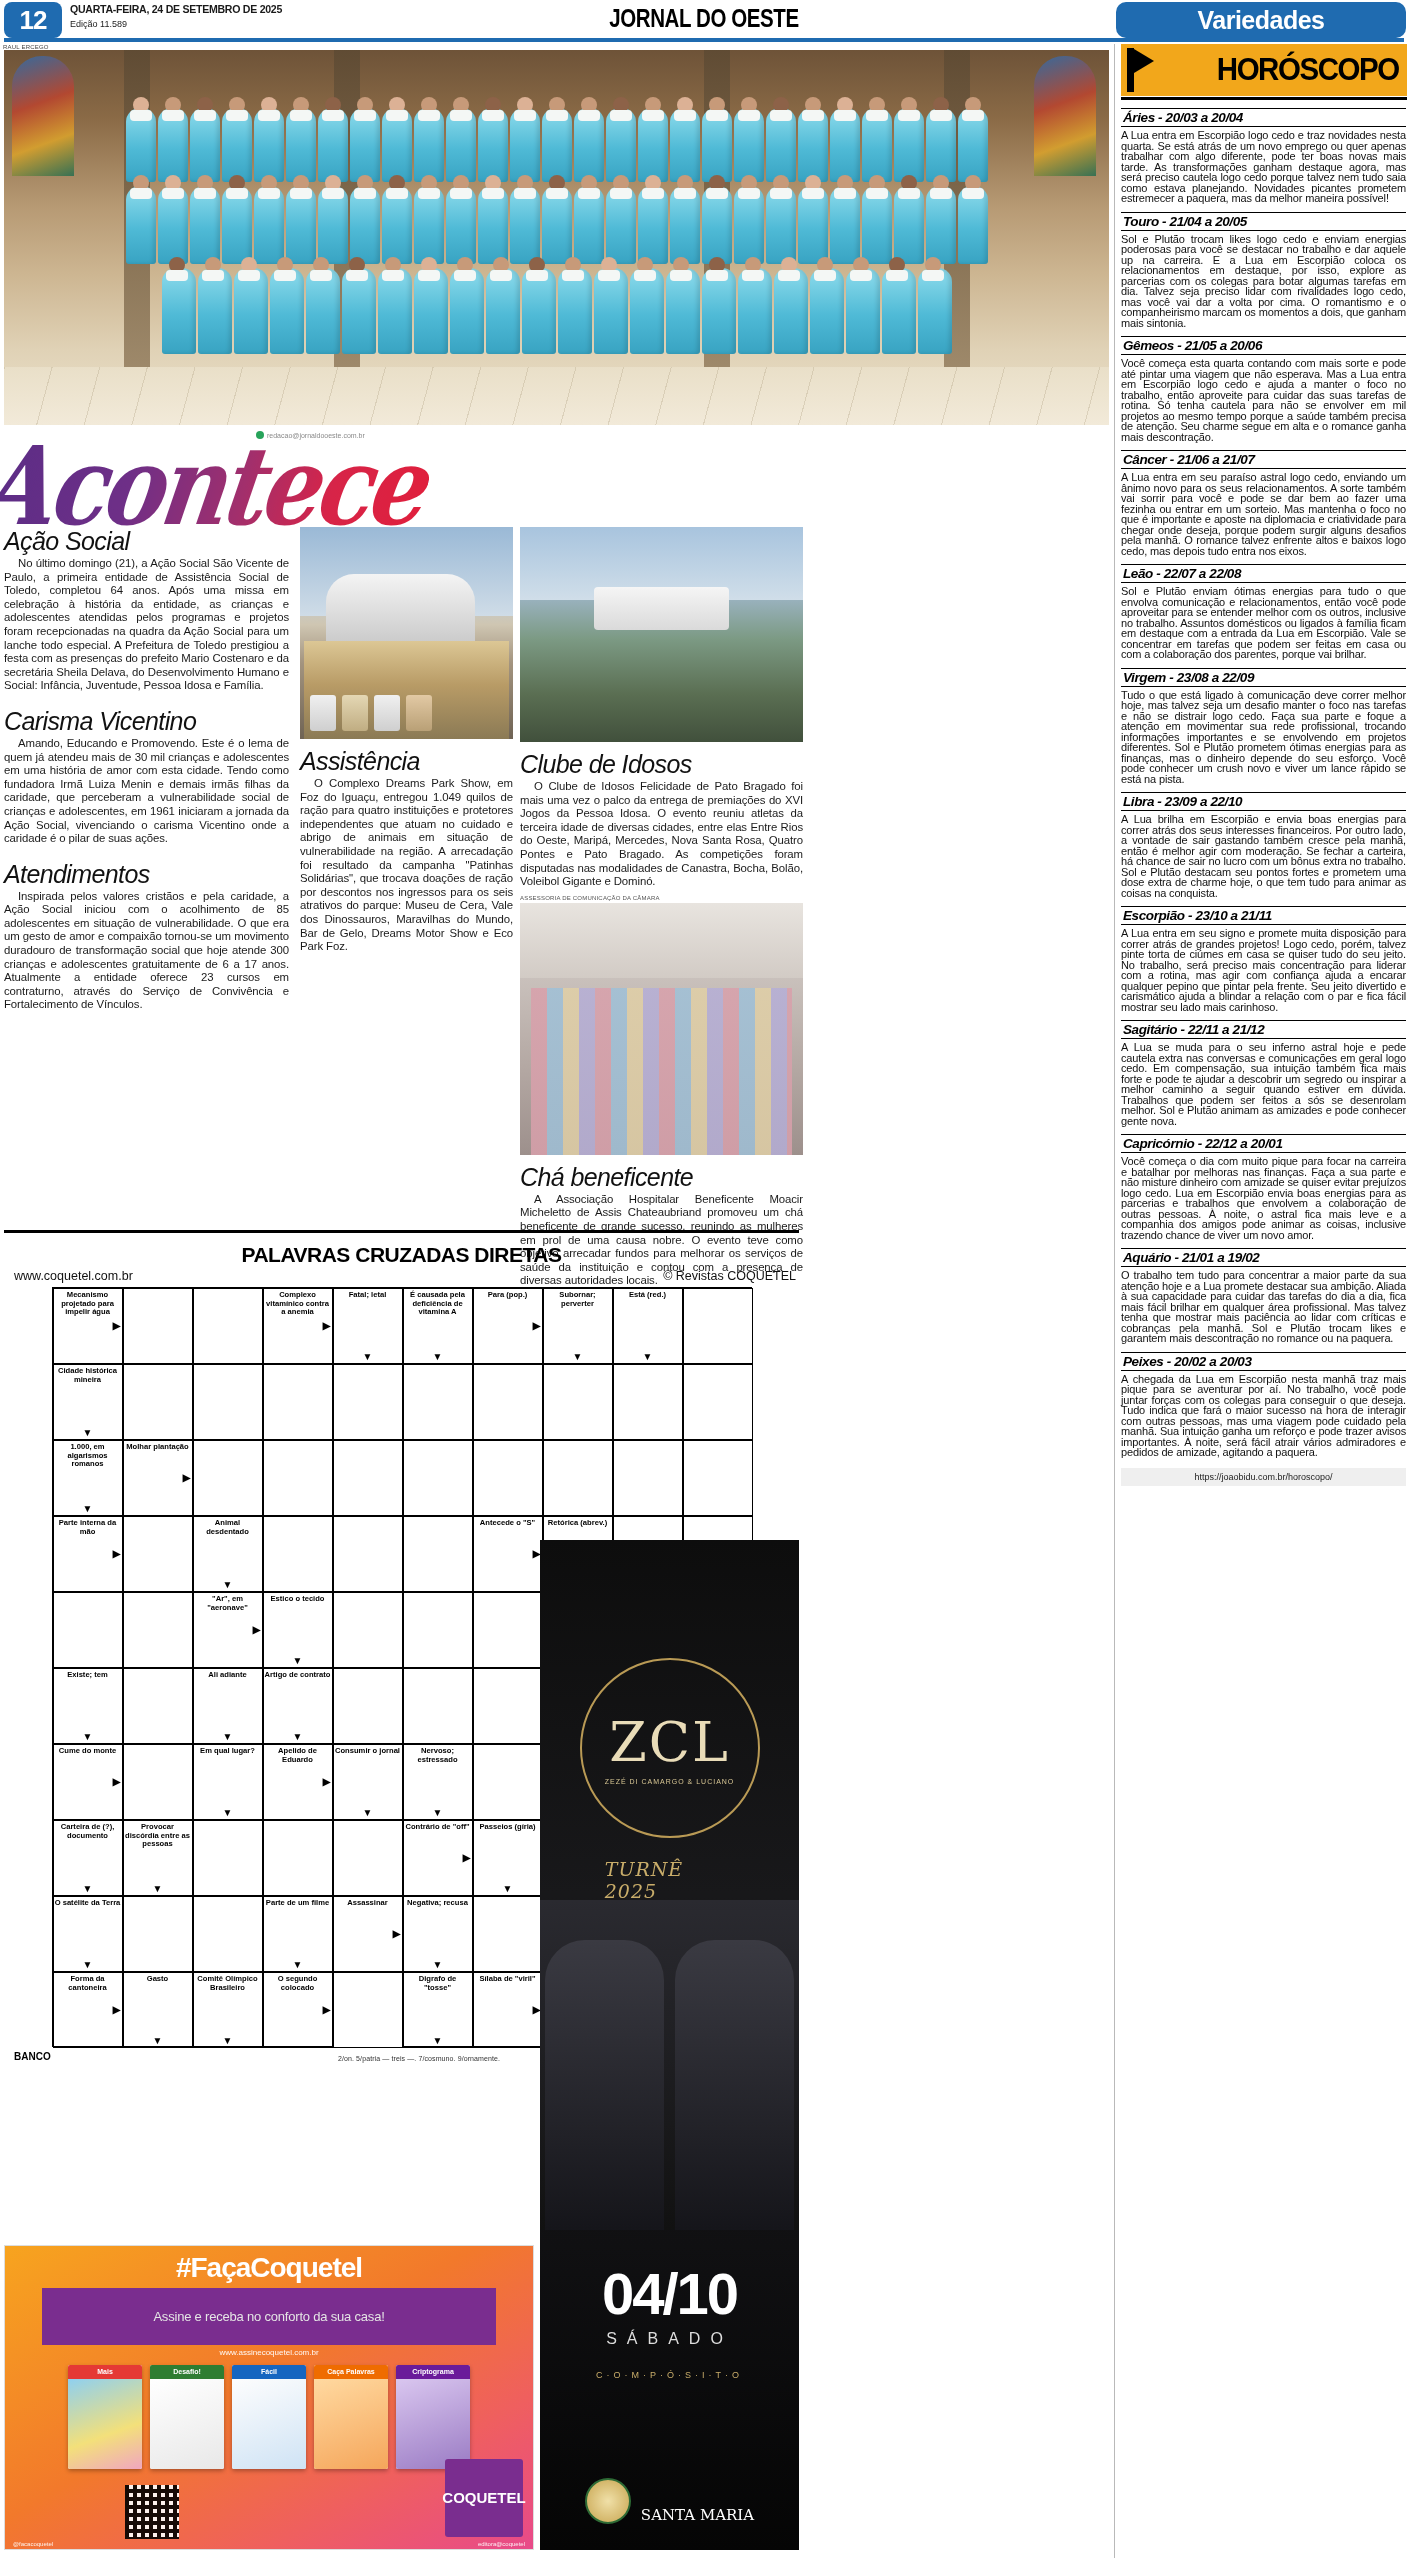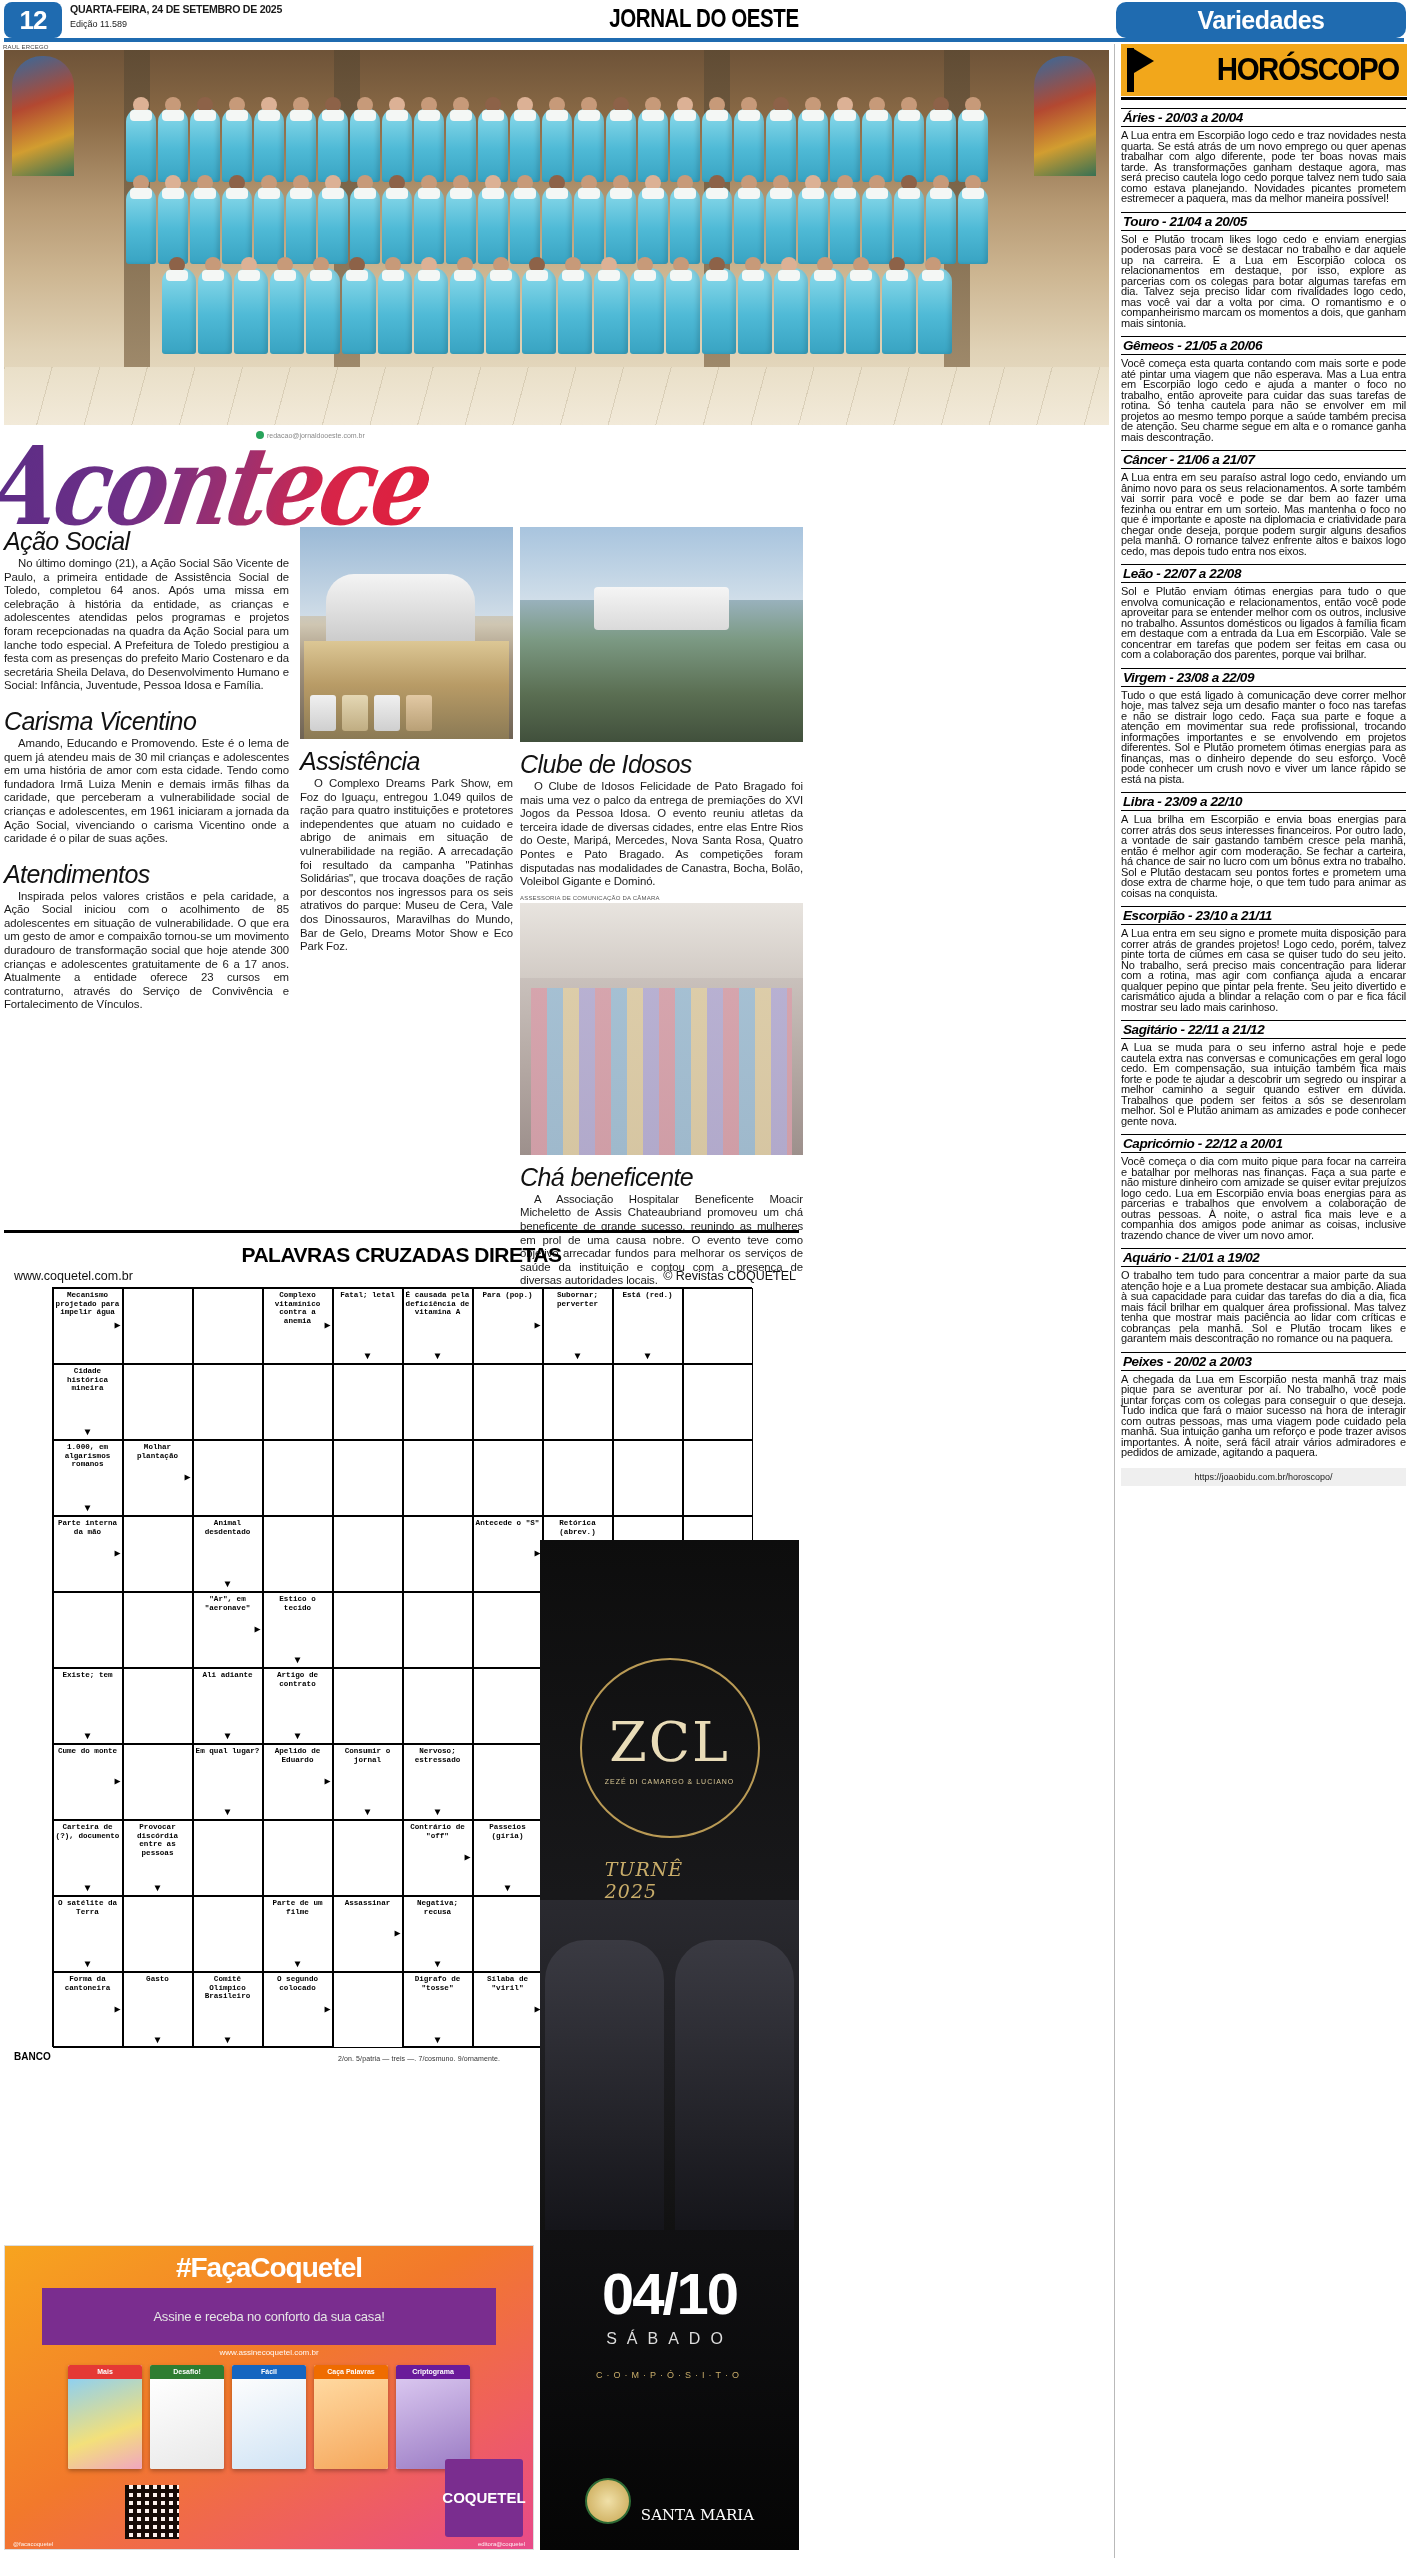--- a/index.html
+++ b/index.html
@@ -155,21 +155,21 @@
     font-size: 12.5px; color: #111; margin: 2px 3px 4px 10px;
   }
   .cw-grid {
     position: relative; margin: 0 auto; width: 700px; height: 760px;
     border: 1.2px solid #000;
     display: grid; grid-template-columns: repeat(10, 70px); grid-template-rows: repeat(10, 76px);
   }
   .cell { border: 0.8px solid #000; position: relative; overflow: hidden; }
   .cell.clue {
     font-size: 7.6px; font-weight: bold; line-height: 8.6px; text-align: center;
-    padding: 2px 1px; color: #000; font-family: Liberation Mono, monospace;
+    padding: 2px 1px; color: #000;
   }
   .cell.empty { background: #fff; }
   .arr { position: absolute; font-size: 10px; line-height: 1; color: #000; }
   .arr.r { right: 1px; top: 50%; transform: translateY(-50%); }
   .arr.d { left: 50%; bottom: 1px; transform: translateX(-50%); }
   .cw-bank {
     display: flex; justify-content: space-between; align-items: flex-end;
     margin: 4px 6px 0 10px; font-size: 10px; font-weight: bold;
   }
   .cw-bank-words {

